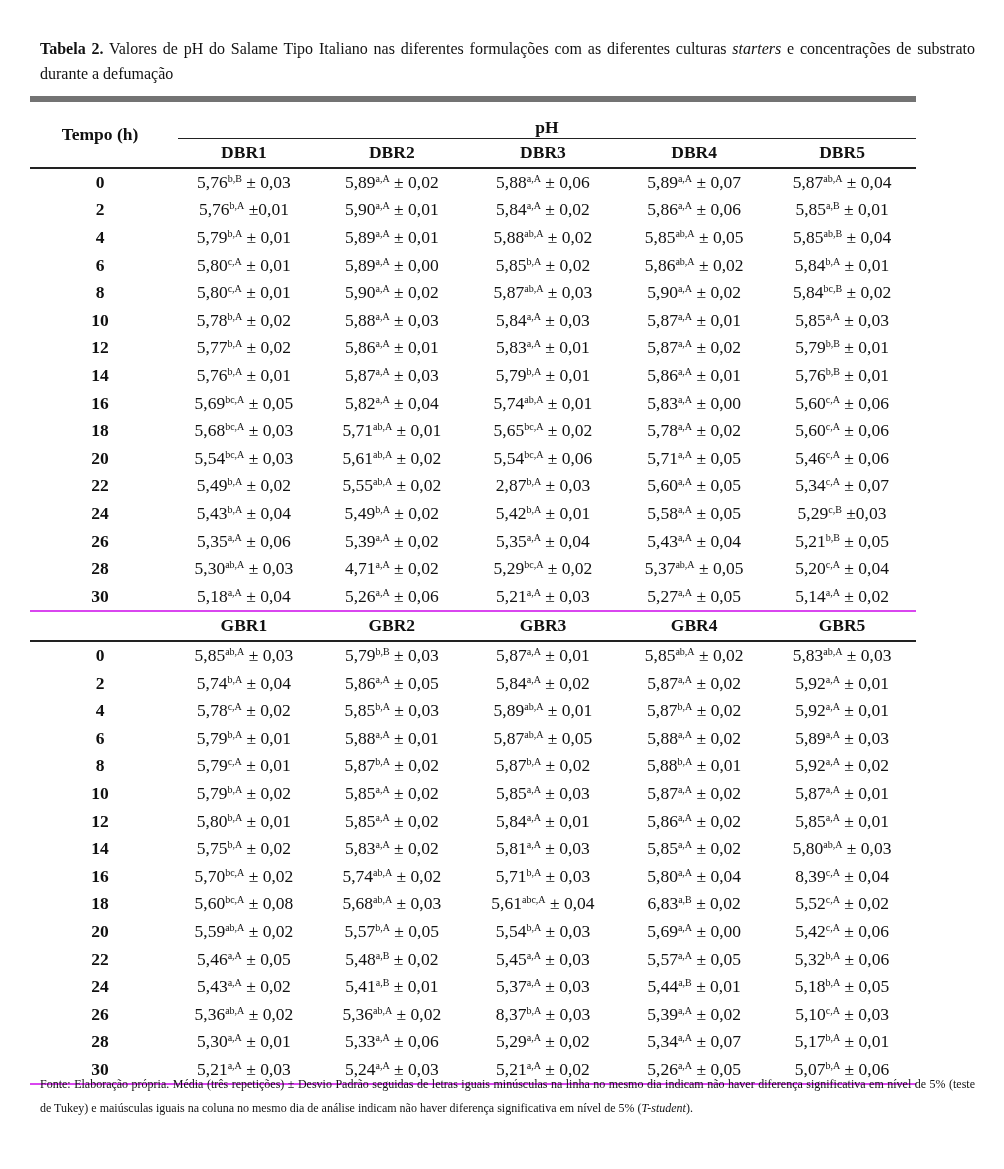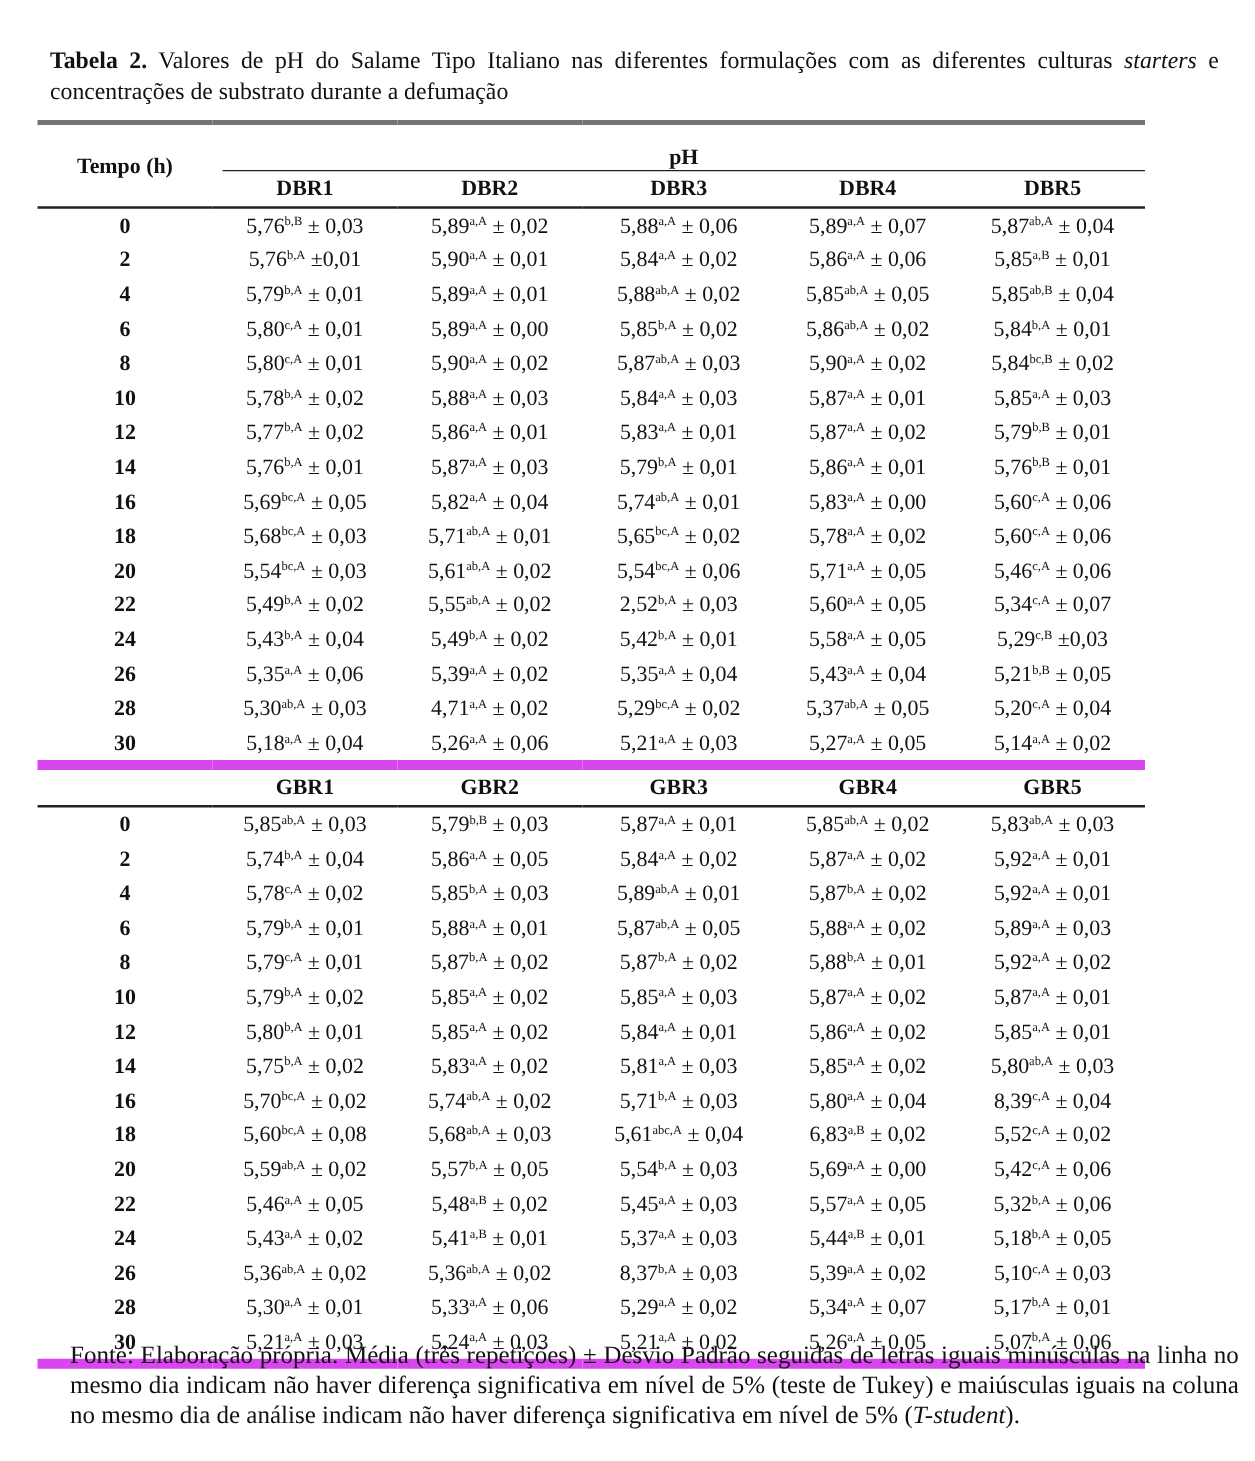--- a/index.html
+++ b/index.html
@@ -1,29 +1,29 @@
 <!DOCTYPE html>
 <html><head>
 <meta charset="utf-8">
 <style>
   html, body { margin: 0; padding: 0; background: #ffffff; }
   body { width: 1004px; height: 1169px; position: relative; font-family: "Liberation Serif", "DejaVu Serif", serif; color: #111; }
-  .caption { position: absolute; left: 40px; top: 36px; width: 935px; font-size: 19px; line-height: 25px; text-align: justify; }
+  .caption { position: absolute; left: 40px; top: 36px; width: 935px; font-size: 16px; line-height: 25px; text-align: justify; }
   .caption b { font-weight: bold; }
   .caption i { font-style: italic; }
   table { position: absolute; left: 30px; top: 96px; width: 886px; border-collapse: collapse; font-size: 17.5px; }
   td, th { text-align: center; padding: 0; height: 27.6px; white-space: nowrap; }
   th { font-weight: bold; }
-  .topline { border-top: 4px solid #737373; }
+  .topline { border-top: 6px solid #737373; }
   .hdr-bottom { border-bottom: 2px solid #222; }
   .sep { border-top: 2px solid #b91c1c; }
-  .end { border-bottom: 8px solid #d946ef; }
+  .end { border-bottom: 2px solid #d946ef; }
   td.t { font-weight: bold; width: 140px; }
   sup { font-size: 10px; vertical-align: 6px; line-height: 0; }
-  .footnote { position: absolute; left: 56px; top: 1072px; width: 935px; font-size: 20px; line-height: 24px; text-align: justify; }
+  .footnote { position: absolute; left: 40px; top: 1072px; width: 935px; font-size: 12px; line-height: 24px; text-align: justify; }
   .footnote i { font-style: italic; }
 </style>
 </head>
 <body>
 
 <div class="caption"><b>Tabela 2.</b><span> Valores de pH do Salame Tipo Italiano nas diferentes formulações com as diferentes culturas </span><i>starters</i><span> e concentrações de substrato durante a defumação</span></div>
 
 <table>
   <thead>
     <tr class="topline">
@@ -126,21 +126,21 @@
         <td><span>5,54</span><sup>bc,A</sup> <span>± 0,03</span></td>
         <td><span>5,61</span><sup>ab,A</sup> <span>± 0,02</span></td>
         <td><span>5,54</span><sup>bc,A</sup> <span>± 0,06</span></td>
         <td><span>5,71</span><sup>a,A</sup> <span>± 0,05</span></td>
         <td><span>5,46</span><sup>c,A</sup> <span>± 0,06</span></td>
       </tr>
       <tr>
         <td class="t">22</td>
         <td><span>5,49</span><sup>b,A</sup> <span>± 0,02</span></td>
         <td><span>5,55</span><sup>ab,A</sup> <span>± 0,02</span></td>
-        <td><span>2,52</span><sup>b,A</sup> <span>± 0,03</span></td>
+        <td><span>2,87</span><sup>b,A</sup> <span>± 0,03</span></td>
         <td><span>5,60</span><sup>a,A</sup> <span>± 0,05</span></td>
         <td><span>5,34</span><sup>c,A</sup> <span>± 0,07</span></td>
       </tr>
       <tr>
         <td class="t">24</td>
         <td><span>5,43</span><sup>b,A</sup> <span>± 0,04</span></td>
         <td><span>5,49</span><sup>b,A</sup> <span>± 0,02</span></td>
         <td><span>5,42</span><sup>b,A</sup> <span>± 0,01</span></td>
         <td><span>5,58</span><sup>a,A</sup> <span>± 0,05</span></td>
         <td><span>5,29</span><sup>c,B</sup> <span>±0,03</span></td>

